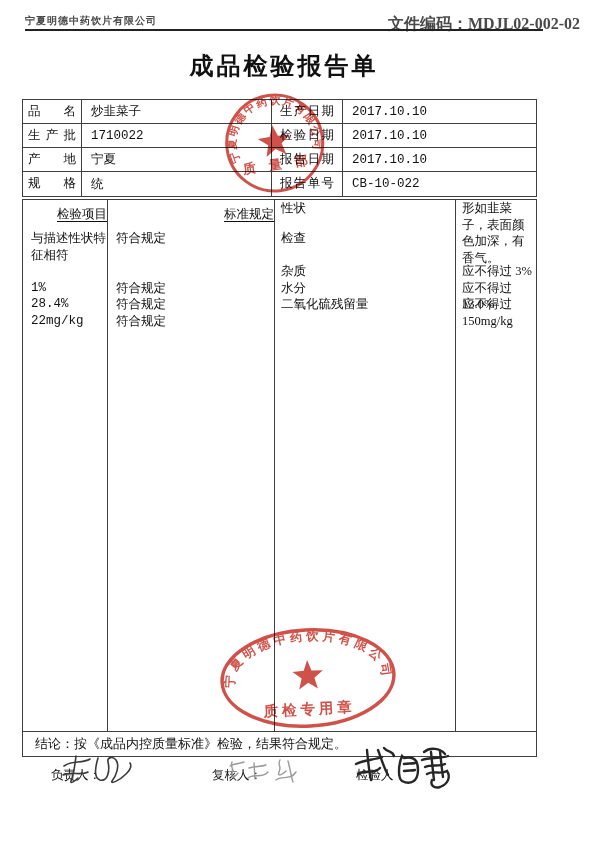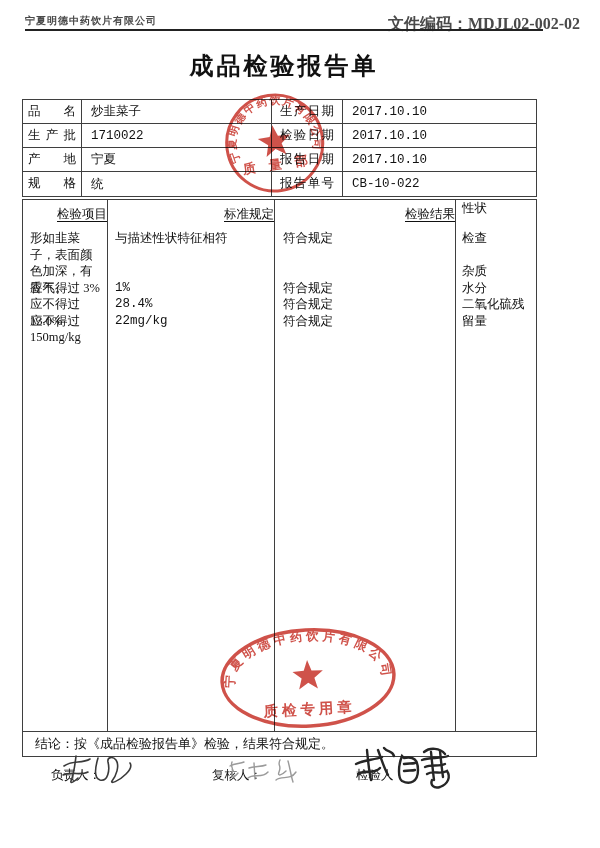--- a/index.html
+++ b/index.html
@@ -91,21 +91,20 @@
   <div class="val mono">CB-10-022</div>
 </div>
 
 <div class="abs test-table">
   <div class="vline v1"></div>
   <div class="vline v2"></div>
   <div class="vline v3"></div>
   <div class="test-grid">
     <div class="thdr"><span>检验项目</span></div>
     <div class="thdr"><span>标准规定</span></div>
-    <div class="thdr"><span>检验结果</span></div>
 
     <div>性状</div>
     <div class="c-std">形如韭菜子，表面颜色加深，有香气。</div>
     <div class="c-res">与描述性状特征相符</div>
     <div class="c-con">符合规定</div>
 
     <div>检查</div>
     <div class="c-std"></div>
     <div class="c-res"></div>
     <div class="c-con"></div>
@@ -120,21 +119,21 @@
     <div class="c-res mono">28.4%</div>
     <div class="c-con">符合规定</div>
 
     <div>二氧化硫残留量</div>
     <div class="c-std">应不得过 150mg/kg</div>
     <div class="c-res mono">22mg/kg</div>
     <div class="c-con">符合规定</div>
   </div>
 </div>
 
-<div class="abs conclusion">结论：按《成品检验报告单》检验，结果符合规定。</div>
+<div class="abs conclusion">结论：按《成品内控质量标准》检验，结果符合规定。</div>
 
 <div class="abs sig-label sl1">负责人：</div>
 <div class="abs sig-label sl2">复核人：</div>
 <div class="abs sig-label sl3">检验人</div>
 
 <svg class="sig-svg" style="left:58px; top:750px;" width="86" height="42" viewBox="0 0 86 42">
   <g fill="none" stroke="#3a3a3a" stroke-width="1.6" stroke-linecap="round">
     <path d="M6,16 C14,10 24,14 32,9"></path>
     <path d="M18,6 C17,14 16,24 13,31 C12,34 16,32 20,28"></path>
     <path d="M5,25 C13,21 22,26 30,22"></path>

